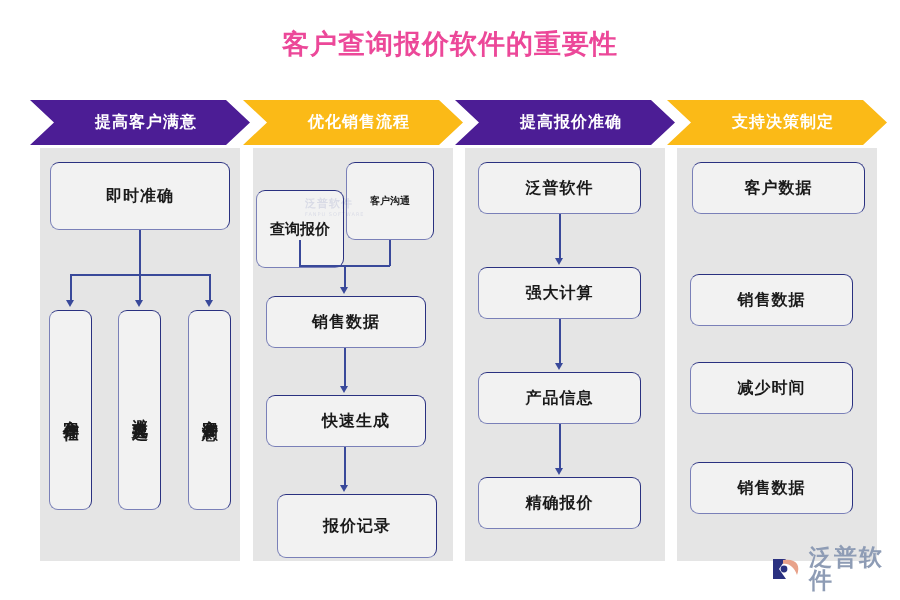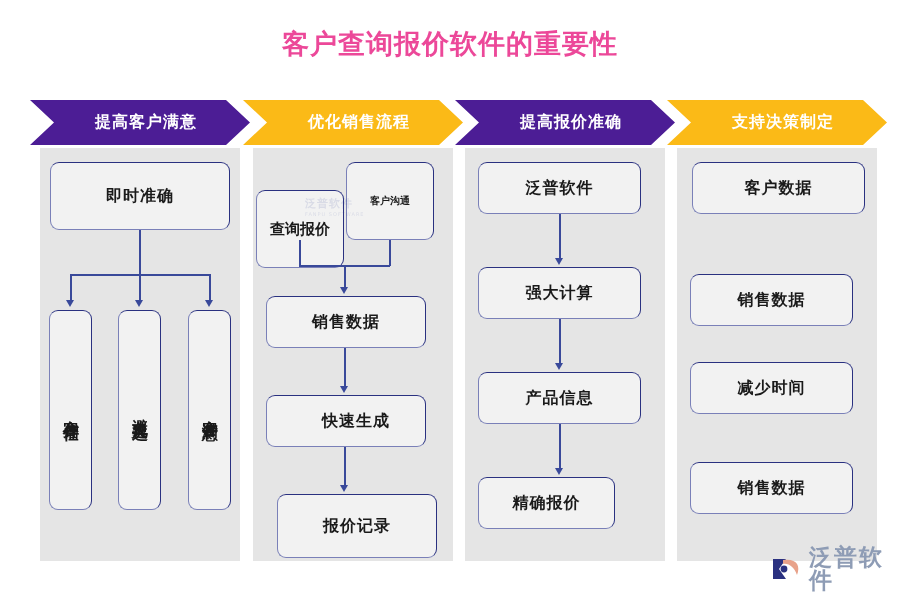--- a/index.html
+++ b/index.html
@@ -140,21 +140,21 @@
     <div class="arrow" style="left:100px;top:158px;"></div>
 
     <div class="box" style="left:23px;top:167px;width:163px;height:52px;">强大计算</div>
     <div class="conn v" style="left:104px;top:219px;height:46px;"></div>
     <div class="arrow" style="left:100px;top:263px;"></div>
 
     <div class="box" style="left:23px;top:272px;width:163px;height:52px;">产品信息</div>
     <div class="conn v" style="left:104px;top:324px;height:46px;"></div>
     <div class="arrow" style="left:100px;top:368px;"></div>
 
-    <div class="box" style="left:23px;top:377px;width:137px;height:52px;">精确报价</div>
+    <div class="box" style="left:23px;top:377px;width:163px;height:52px;">精确报价</div>
   </div>
 
   <div class="col" style="left:667px;">
     <div class="panel"></div>
     <div class="banner gold">
       <span>支持决策制定</span>
     </div>
 
     <div class="box" style="left:25px;top:62px;width:173px;height:52px;">客户数据</div>
     <div class="box" style="left:23px;top:174px;width:163px;height:52px;">销售数据</div>

